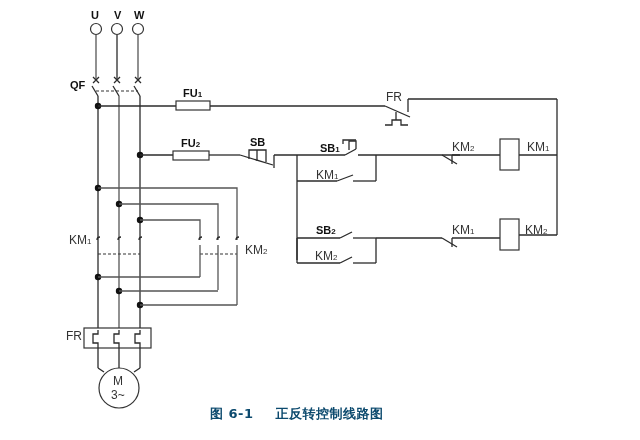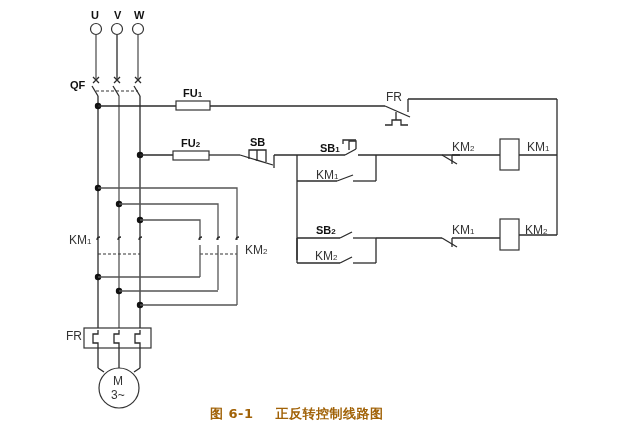--- a/index.html
+++ b/index.html
@@ -6,21 +6,21 @@
     body { width: 640px; height: 440px; overflow: hidden; position: relative; }
     svg { position: absolute; left: 0; top: 0; }
     .wire { stroke: #2b2b2b; stroke-width: 1.3; fill: none; }
     .wire-g { stroke: #555; stroke-width: 1.3; fill: none; }
     .dash { stroke: #333; stroke-width: 1.1; stroke-dasharray: 3 2; fill: none; }
     .box { stroke: #333; stroke-width: 1.2; fill: #fff; }
     .node { fill: #111; }
     .lbl { font-family: "Liberation Sans", sans-serif; font-size: 12px; fill: #333; }
     .lbl-b { font-family: "Liberation Sans", sans-serif; font-size: 11px; font-weight: bold; fill: #111; }
     .sub { font-size: 8px; }
-    .caption { position: absolute; left: 210px; top: 405px; font-family: "DejaVu Sans", sans-serif; font-size: 13px; font-weight: bold; color: #a16207; letter-spacing: 0.5px; }
+    .caption { position: absolute; left: 210px; top: 405px; font-family: "DejaVu Sans", sans-serif; font-size: 13px; font-weight: bold; color: #0c4a6e; letter-spacing: 0.5px; }
     .caption span { margin-right: 22px; }
   </style>
 </head>
 <body>
 
 <svg width="640" height="440" viewBox="0 0 640 440">
 
   <text class="lbl-b" x="91" y="19">U</text>
   <text class="lbl-b" x="114" y="19">V</text>
   <text class="lbl-b" x="134" y="19">W</text>

